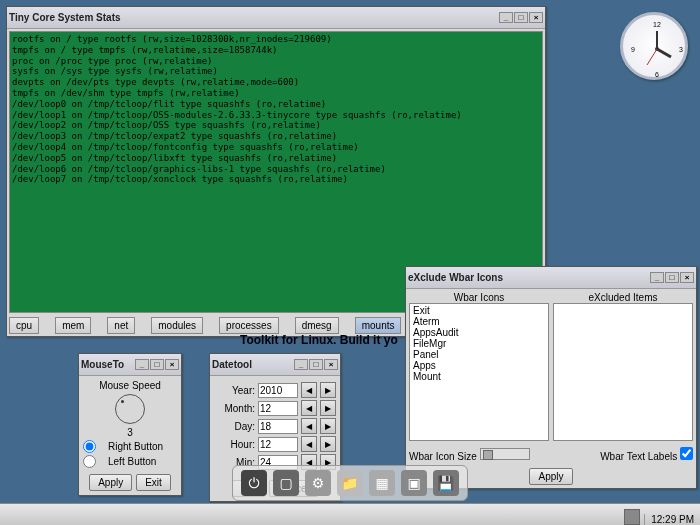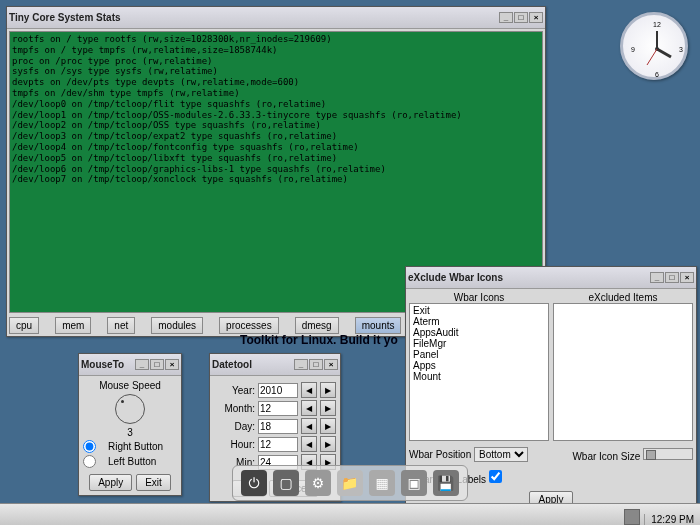--- a/index.html
+++ b/index.html
@@ -184,23 +184,20 @@
             <div>Apps</div>
             <div>Mount</div>
           </div>
       </div>
       <div style="flex:1">
         <div style="text-align:center;font-size:10px">eXcluded Items</div>
         <div class="listbox" style="height:138px"></div>
       </div>
     </div>
     <div style="display:flex;gap:8px;margin-top:6px;align-items:center;font-size:10px;flex-wrap:wrap;justify-content:space-between">
-      <div><span>Wbar Position</span>
-        <select><option>Bottom</option></select>
-      </div>
       <div><span>Wbar Icon Size</span> <span class="slider"></span></div>
       <div><span>Wbar Text Labels</span> <input type="checkbox" checked="" style=""></div>
     </div>
     <div style="text-align:center;margin-top:6px">
       <button class="btn">Apply</button>
     </div>
   </div>
 </div>
 
 <div class="dock">

